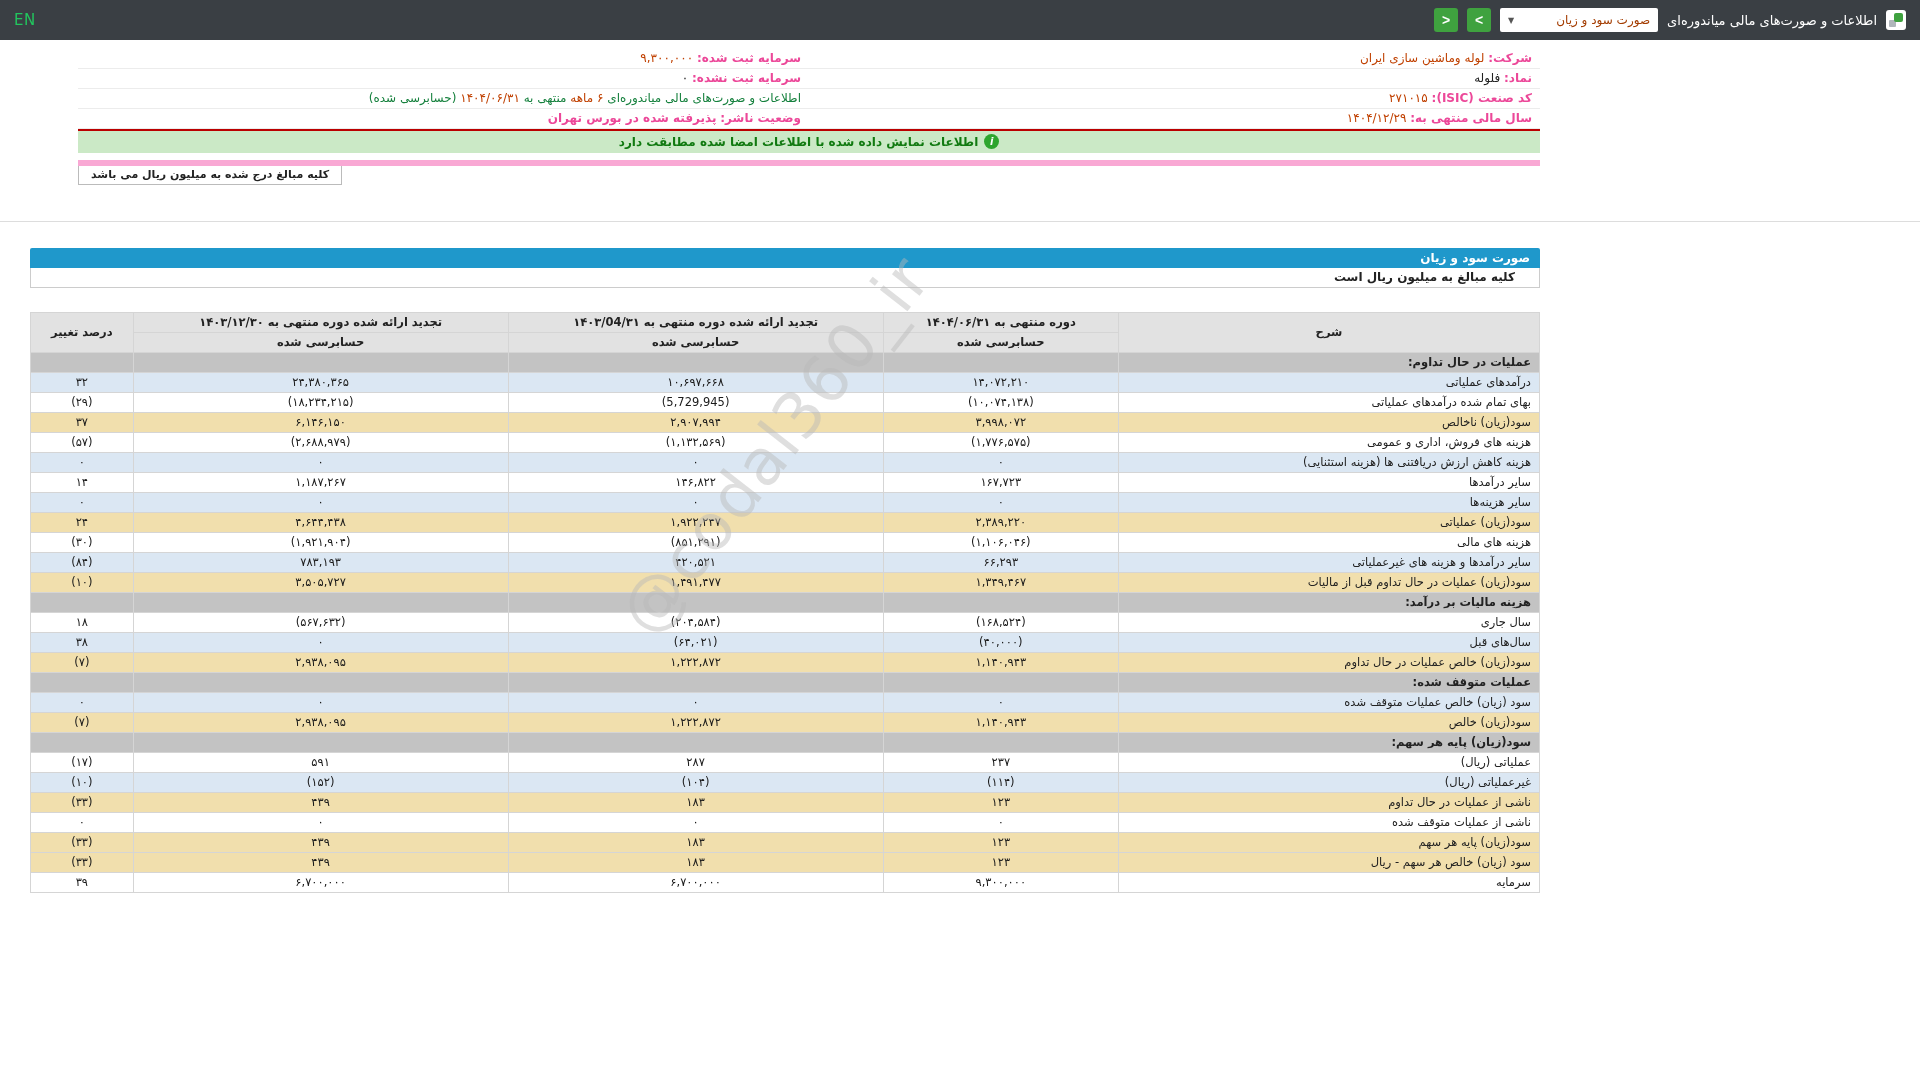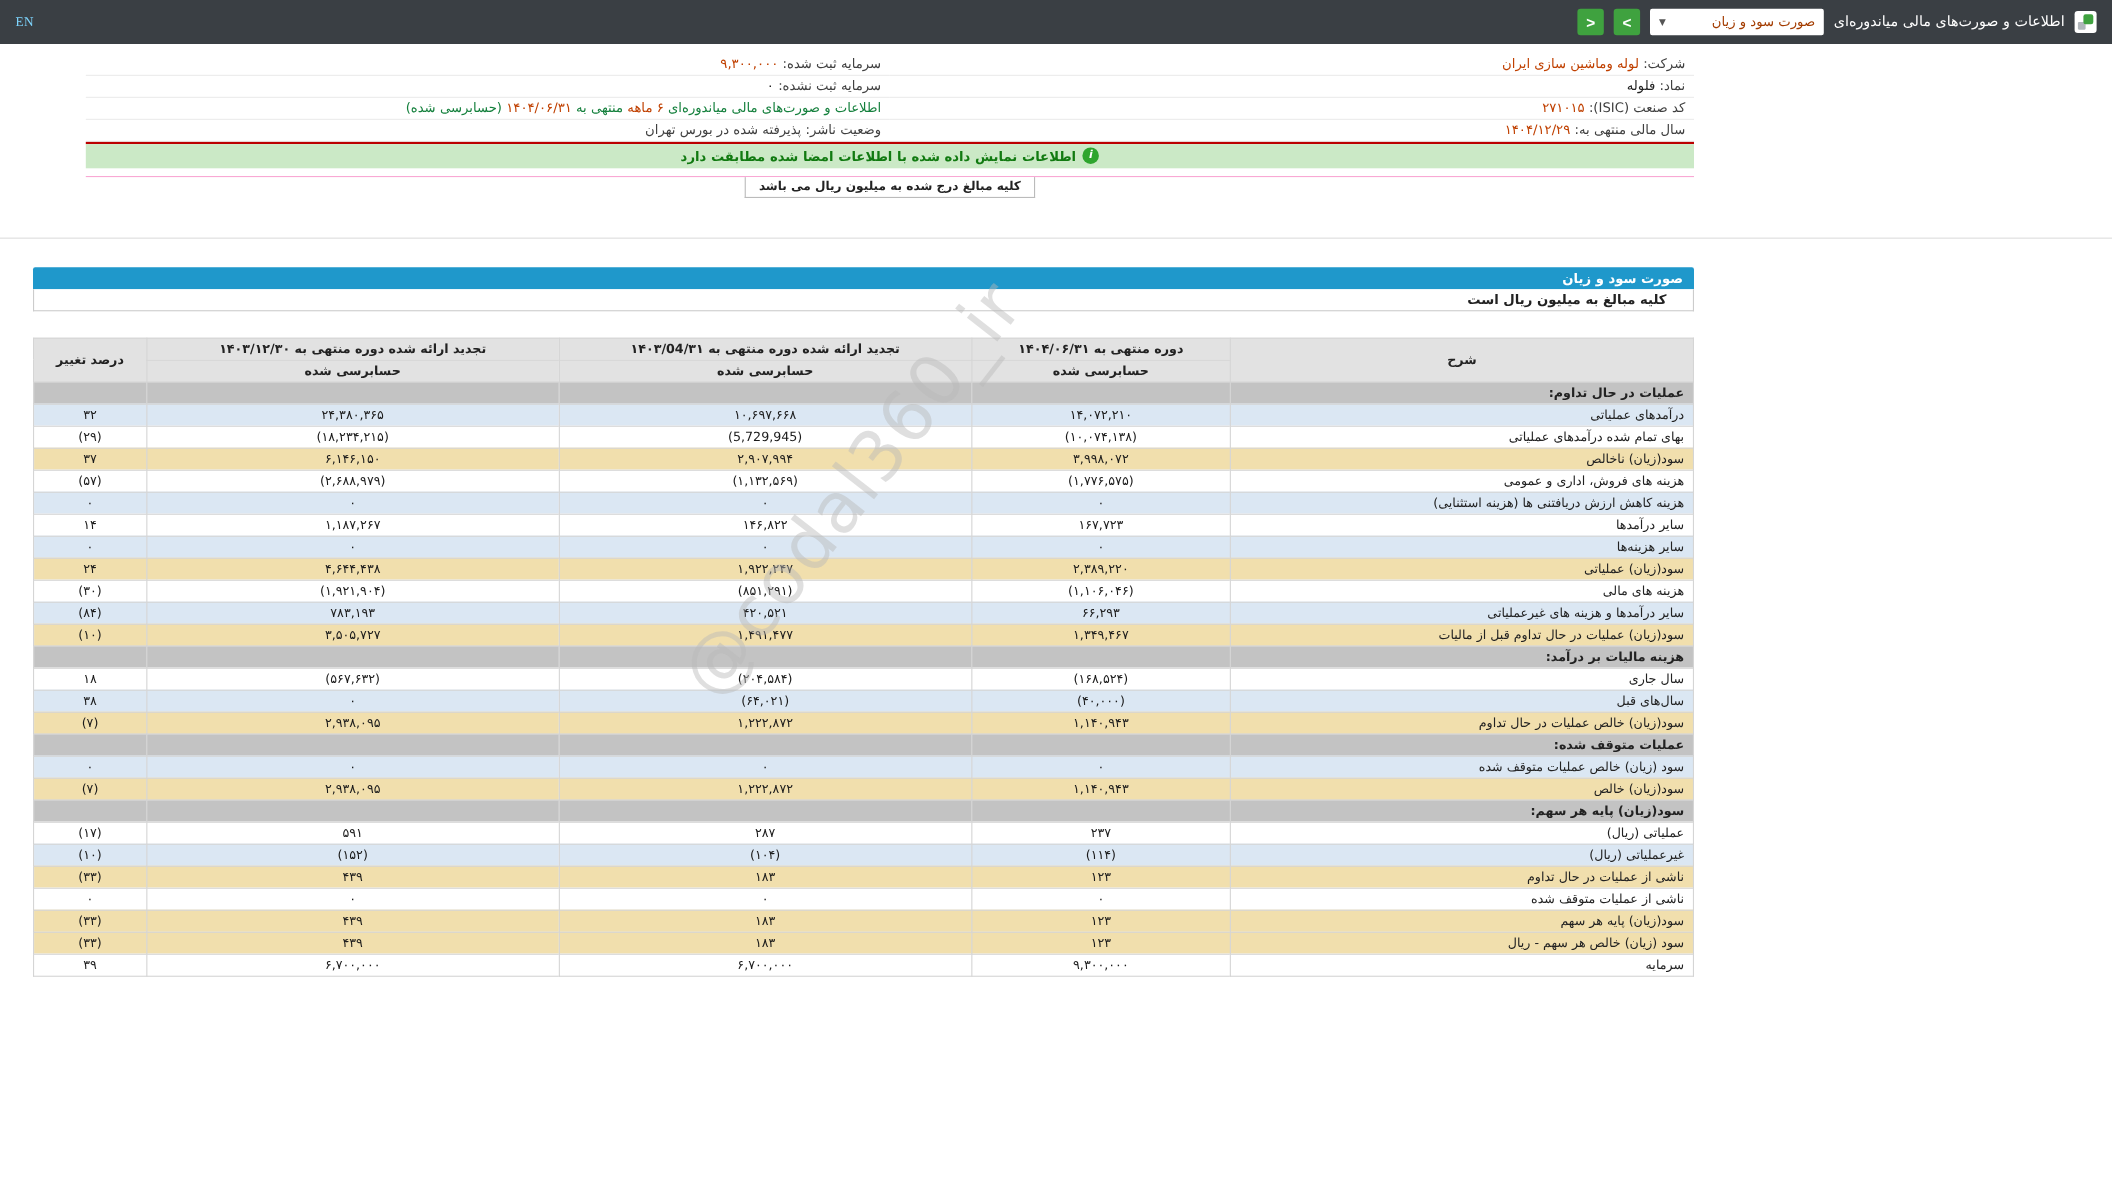--- a/index.html
+++ b/index.html
@@ -12,36 +12,36 @@
   .logo { width:20px; height:20px; background:#ffffff; border-radius:3px; position:relative; flex:0 0 auto; }
   .logo::after { content:""; position:absolute; right:3px; top:3px; width:9px; height:9px; background:#3fa23f; border-radius:2px; }
   .logo::before { content:""; position:absolute; left:3px; bottom:3px; width:7px; height:7px; background:#b0b6bb; border-radius:1px; }
   .nav-title { color:#ffffff; font-size:13px; }
   .nav-select { background:#ffffff; border-radius:2px; height:24px; min-width:158px; display:flex;
     align-items:center; justify-content:space-between; padding:0 8px; cursor:pointer; gap:8px; }
   .nav-select .sel-text { color:#a33c00; font-size:12px; white-space:nowrap; }
   .nav-select .caret { color:#555; font-size:8px; }
   .nav-btn { width:24px; height:24px; background:#3fa23f; border:none; border-radius:3px; color:#fff;
     font-size:14px; font-weight:bold; cursor:pointer; line-height:22px; text-align:center; direction:ltr; }
-  .nav-en { color:#7dd3fc; font-size:12px; margin-right:auto; cursor:pointer; letter-spacing:0.5px;font-family:Liberation Serif, serif; }
+  .nav-en { color:#22c55e; font-size:15px; margin-right:auto; cursor:pointer; letter-spacing:0.5px; }
 
   
   .info-wrap { margin:8px 380px 0 78px; }
   .info-table { width:100%; border-collapse:collapse; font-size:12px; }
   .info-table td { width:50%; padding:2px 8px; border-bottom:1px solid #ececec; height:20px; vertical-align:middle; text-align:right; }
-  .lbl { font-weight:normal; color:#404040; }
+  .lbl { font-weight:bold; color:#ec4899; }
   .lbl-normal { color:#15803d; }
   .val { color:#222; }
   .val.accent { color:#c04000; }
   .redline { border-top:2px solid #bb0000; }
   .banner { background:#cbe9c6; height:22px; display:flex; align-items:center; justify-content:center;
     gap:6px; font-size:12px; font-weight:bold; color:#117a11; }
   .info-icon { width:15px; height:15px; border-radius:50%; background:#2ea52e; color:#fff; font-size:10px;
     font-weight:bold; font-style:italic; display:flex; align-items:center; justify-content:center; flex:0 0 auto; }
-  .tabstrip { border-top:1px solid #f9a8d4; text-align:center; margin-top:7px; }
+  .tabstrip { border-top:6px solid #f9a8d4; text-align:left; margin-top:7px; }
   .tab-note { display:inline-block; border:1px solid #bbb; border-top:none; padding:2px 12px 3px;
     font-size:11px; font-weight:bold; background:#fff; }
 
   .page-divider { border:none; border-top:1px solid #dddddd; margin-top:36px; width:100%; }
 
   
   .statement { margin:26px 380px 0 30px; }
   .stmt-title { background:#1f98cb; color:#ffffff; font-weight:bold; font-size:12px; height:20px;
     line-height:20px; padding:0 10px; border-radius:2px 2px 0 0; }
   .stmt-subtitle { border:1px solid #cccccc; border-top:none; font-weight:bold; font-size:12px;

